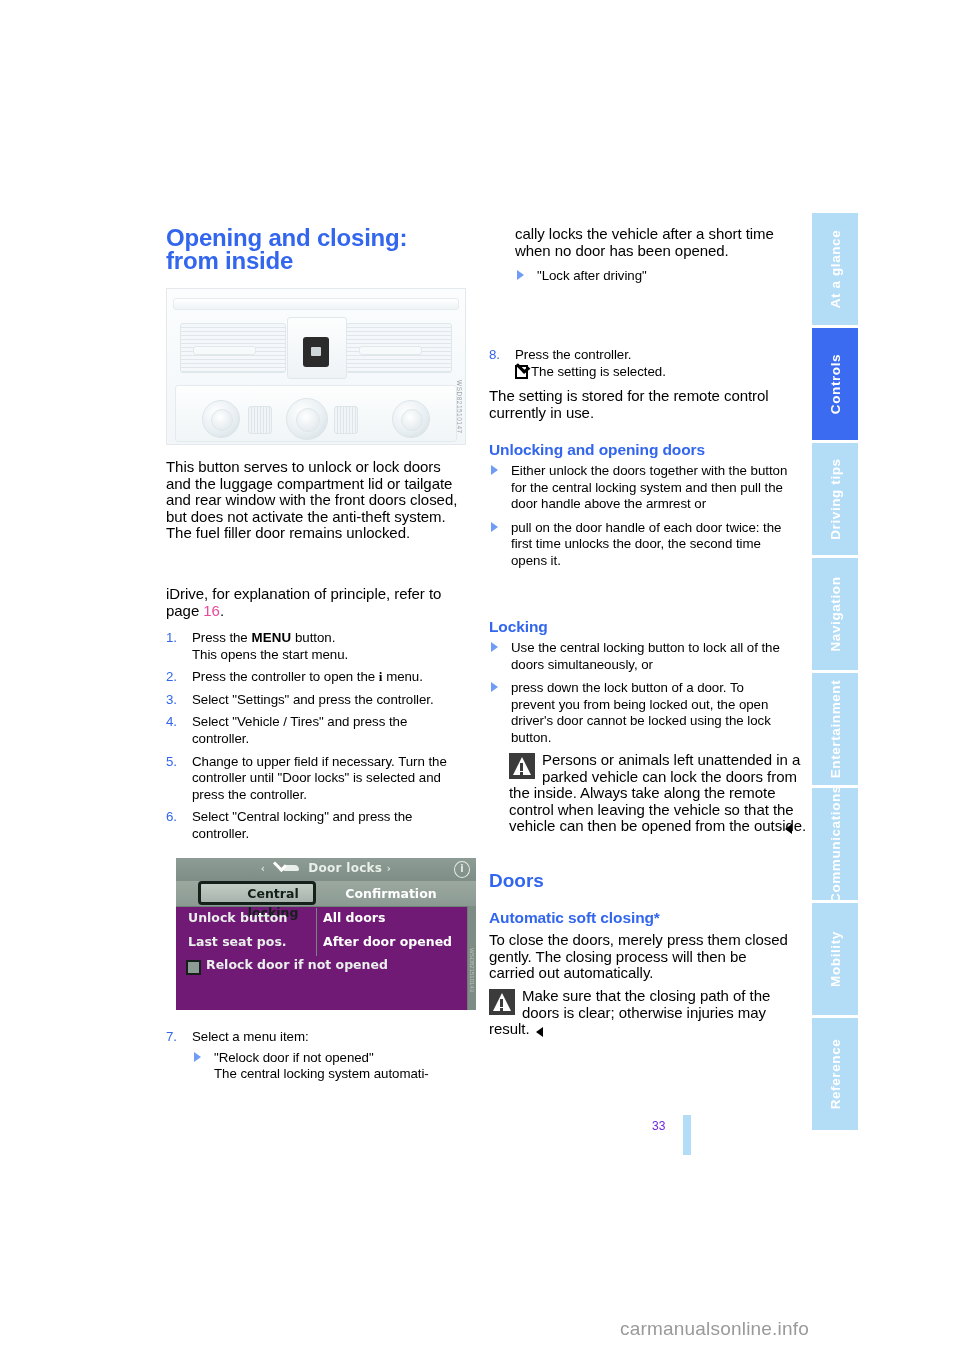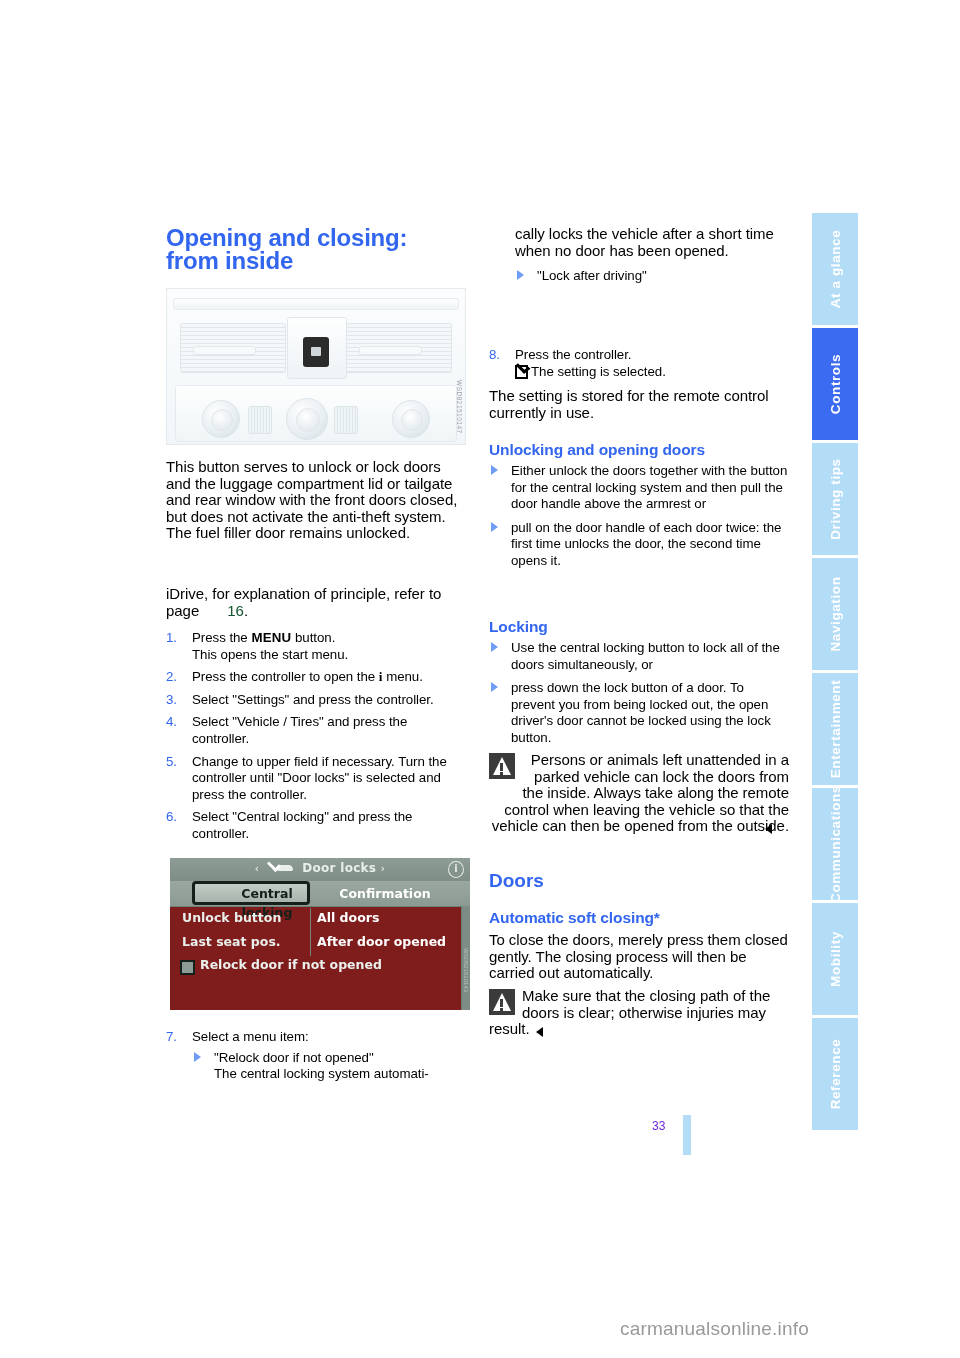--- a/index.html
+++ b/index.html
@@ -58,21 +58,21 @@
     margin:0;
     line-height:22px;
   }
   p.body{
     margin:0;
     font-size:15px;
     line-height:16.6px;
     color:#000;
     letter-spacing:-0.05px;
   }
-  .pageref{color:#14532d;margin-left:24px;}
+  .pageref{color:#ec4899;}
 
   
   ol.steps{margin:0;padding:0;list-style:none;}
   ol.steps li{
     position:relative;
     padding-left:26px;
     font-size:13.3px;
     line-height:16.6px;
     margin-bottom:6px;
     letter-spacing:-0.05px;
@@ -196,23 +196,23 @@
   .dial.d2{left:158px;}
   .photo-code{
     position:absolute;right:2px;bottom:10px;
     font-size:6.5px;color:#9aa5ab;
     writing-mode:vertical-rl;
     letter-spacing:.5px;
   }
 
   
   .idrive{
-    position:absolute;left:170px;
+    position:absolute;left:176px;
     width:300px;height:152px;
-    background:#7f1d1d;
+    background:#701a75;
     box-sizing:border-box;
     overflow:hidden;
     font-family:"DejaVu Sans", sans-serif;
   }
   .idrive .topbar{
     position:absolute;left:0;right:0;top:0;height:23px;
     background:linear-gradient(#8d9c94,#7e8d85);
     border-bottom:1px solid #6e7d76;
   }
   .idrive .topbar .ttl{
@@ -489,21 +489,21 @@
     <li>
       <span class="tri"></span>
       <span>Use the central locking button to lock all of the doors simultaneously, or</span>
     </li>
     <li>
       <span class="tri"></span>
       <span>press down the lock button of a door. To prevent you from being locked out, the open driver's door cannot be locked using the lock button.</span>
     </li>
   </ul>
 
-  <div style="position:absolute;left:489px;top:752px;width:300px;text-align:right;">
+  <div style="position:absolute;left:509px;top:752px;width:300px;">
     <div class="warn-box">
         <span class="bang"></span>
       </div>
     <p class="body">Persons or animals left unattended in a parked vehicle can lock the doors from the inside. Always take along the remote control when leaving the vehicle so that the vehicle can then be opened from the outside.</p>
     <span class="end-mark" style="position:absolute;left:275px;top:72px;"></span>
   </div>
 
   <div style="position:absolute;left:489px;top:870px;width:300px;">
     <h2 class="doors">Doors</h2>
   </div>

